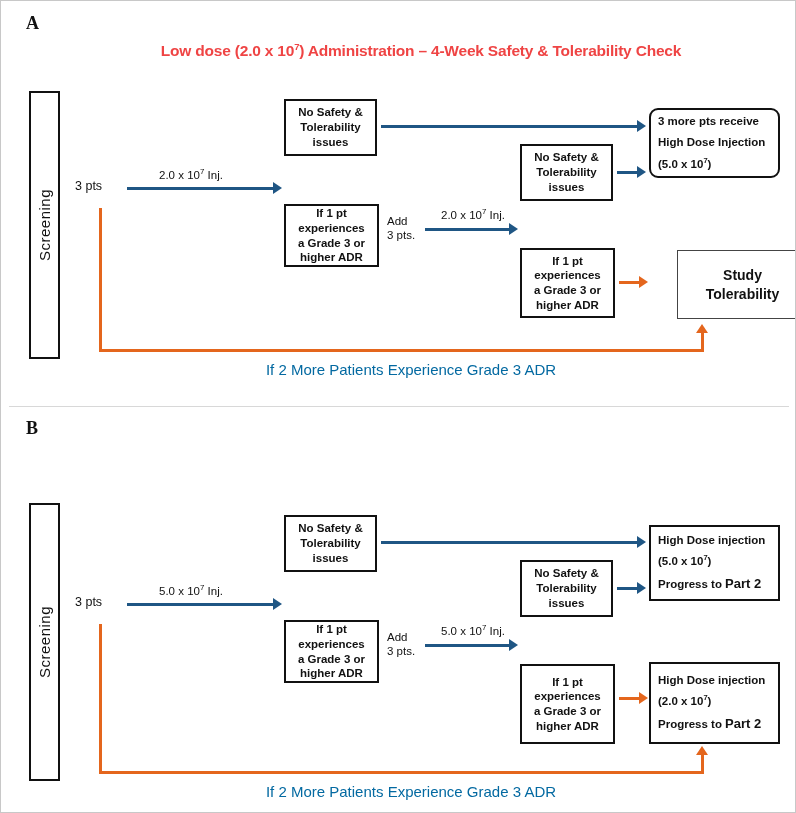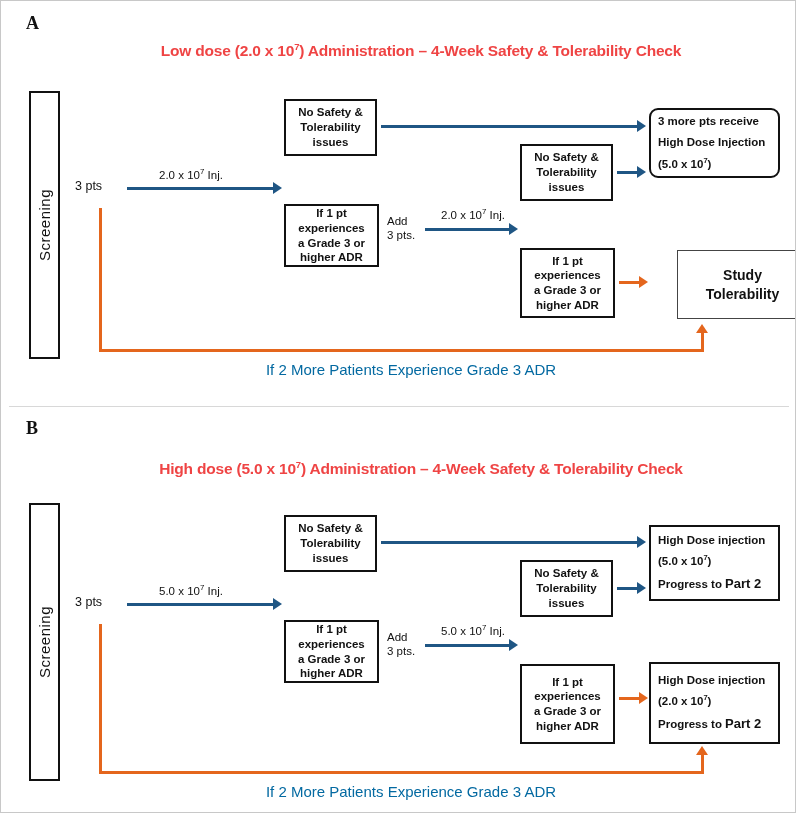--- a/index.html
+++ b/index.html
@@ -233,21 +233,20 @@
     <div class="vline" style="left:700px;top:332px;height:19px;"></div>
     <div class="arrowhead up" style="left:695px;top:323px;"></div>
 
     <div class="bottom-lbl" style="top:360px;">If 2 More Patients Experience Grade 3 ADR</div>
   </div>
 
   <div class="panel" id="panel-b">
 
     <div class="panel-letter" style="left:25px;top:12px;">B</div>
 
-    <div class="panel-title" style="top:52px;">High dose (5.0 x 10<sup>7</sup>) Administration – 4-Week Safety &amp; Tolerability Check</div>
 
     <div class="box screening" style="left:28px;top:96px;width:31px;height:278px;">
       <span>Screening</span>
     </div>
 
     <div class="lbl" style="left:74px;top:188px;">3 pts</div>
 
     <div class="lbl small" style="left:158px;top:176px;">5.0 x 10<sup>7</sup> Inj.</div>
     <div class="hline" style="left:126px;top:196px;width:148px;"></div>
     <div class="arrowhead" style="left:272px;top:191px;"></div>

